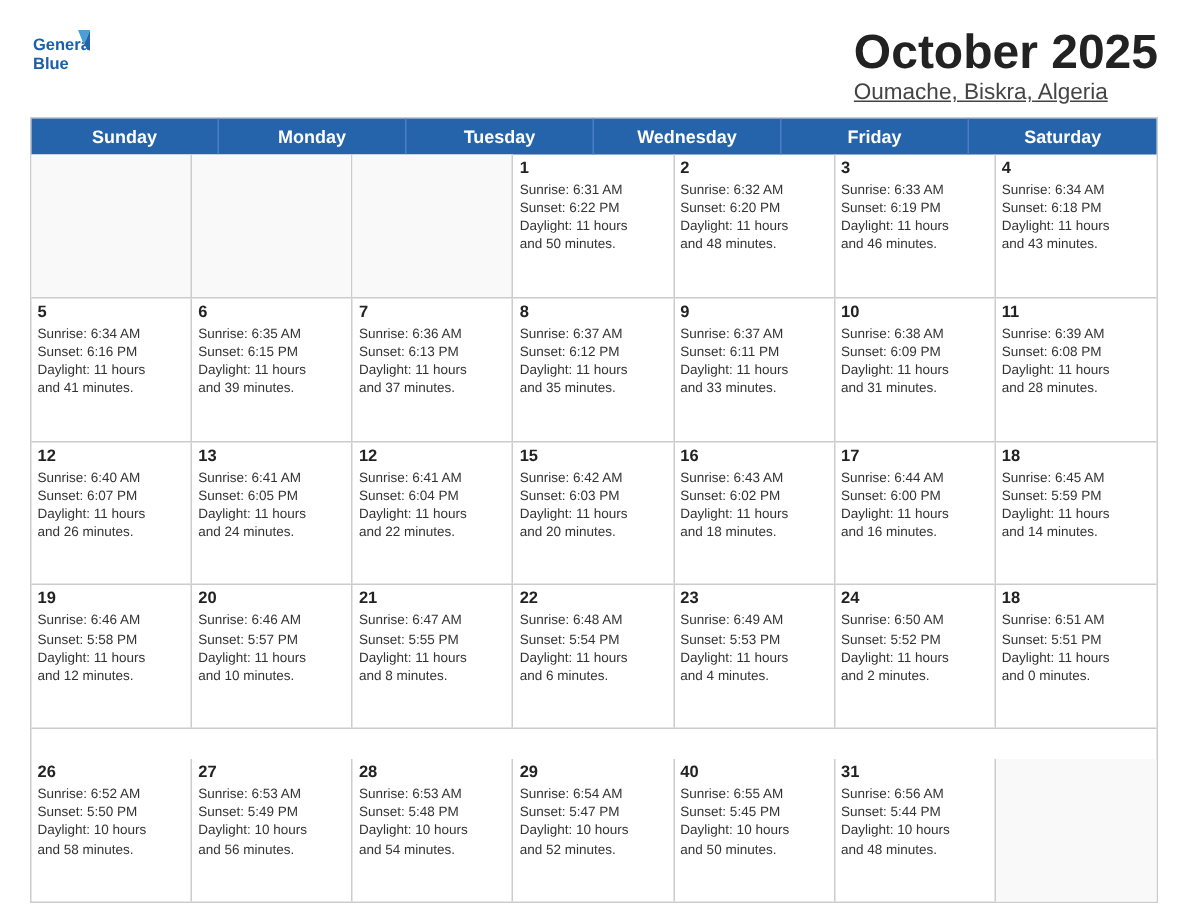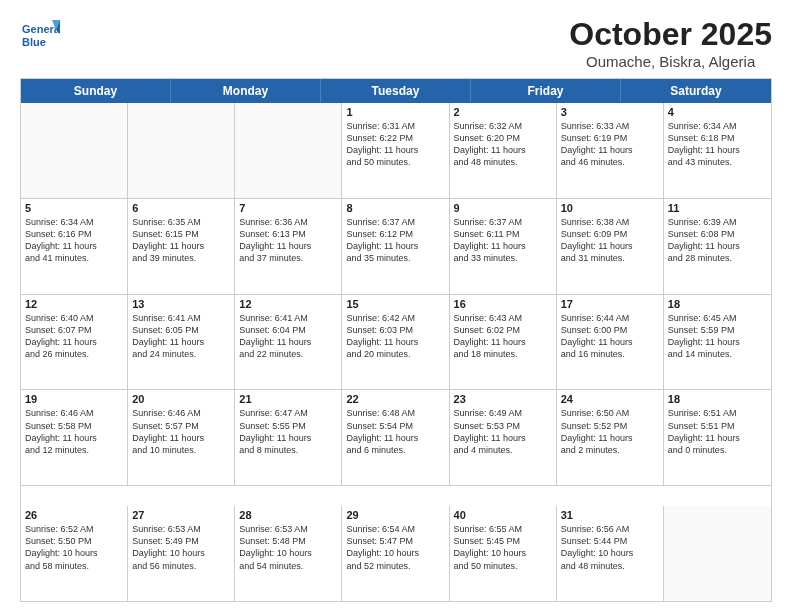--- a/index.html
+++ b/index.html
@@ -31,41 +31,42 @@
       color: #1a5fa8;
       line-height: 1.1;
     }
     .logo-icon {
       width: 36px;
       height: 36px;
       margin-right: 4px;
       position: relative;
     }
     .title-block {
-      text-align: center;
+      text-align: left;
     }
     .title-block h1 {
       font-size: 32px;
       font-weight: bold;
       color: #222;
     }
     .title-block h2 {
       font-size: 15px;
       color: #444;
       font-weight: normal;
+      text-decoration: underline;
     }
     .calendar {
       flex: 1;
       display: flex;
       flex-direction: column;
       border: 1px solid #ccc;
     }
     .cal-header {
       display: grid;
-      grid-template-columns: repeat(5, 1fr);
+      grid-template-columns: repeat(6, 1fr);
       background: #2563ab;
     }
     .cal-header-cell {
       color: #fff;
       text-align: center;
       font-size: 12px;
       font-weight: bold;
       padding: 5px 2px;
       border-right: 1px solid #4a7ec5;
     }
@@ -124,20 +125,21 @@
       <h1>October 2025</h1>
       <h2>Oumache, Biskra, Algeria</h2>
     </div>
   </div>
 
   <div class="calendar">
     <div class="cal-header">
     <div class="cal-header-cell">Sunday</div>
         <div class="cal-header-cell">Monday</div>
         <div class="cal-header-cell">Tuesday</div>
+        <div class="cal-header-cell">Wednesday</div>
         <div class="cal-header-cell">Friday</div>
         <div class="cal-header-cell">Saturday</div>
       </div>
     <div class="cal-body">
     <div class="cal-row">
           <div class="cal-cell empty"></div>
           <div class="cal-cell empty"></div>
           <div class="cal-cell empty"></div>
           <div class="cal-cell">
             <div class="day-num">1</div>

